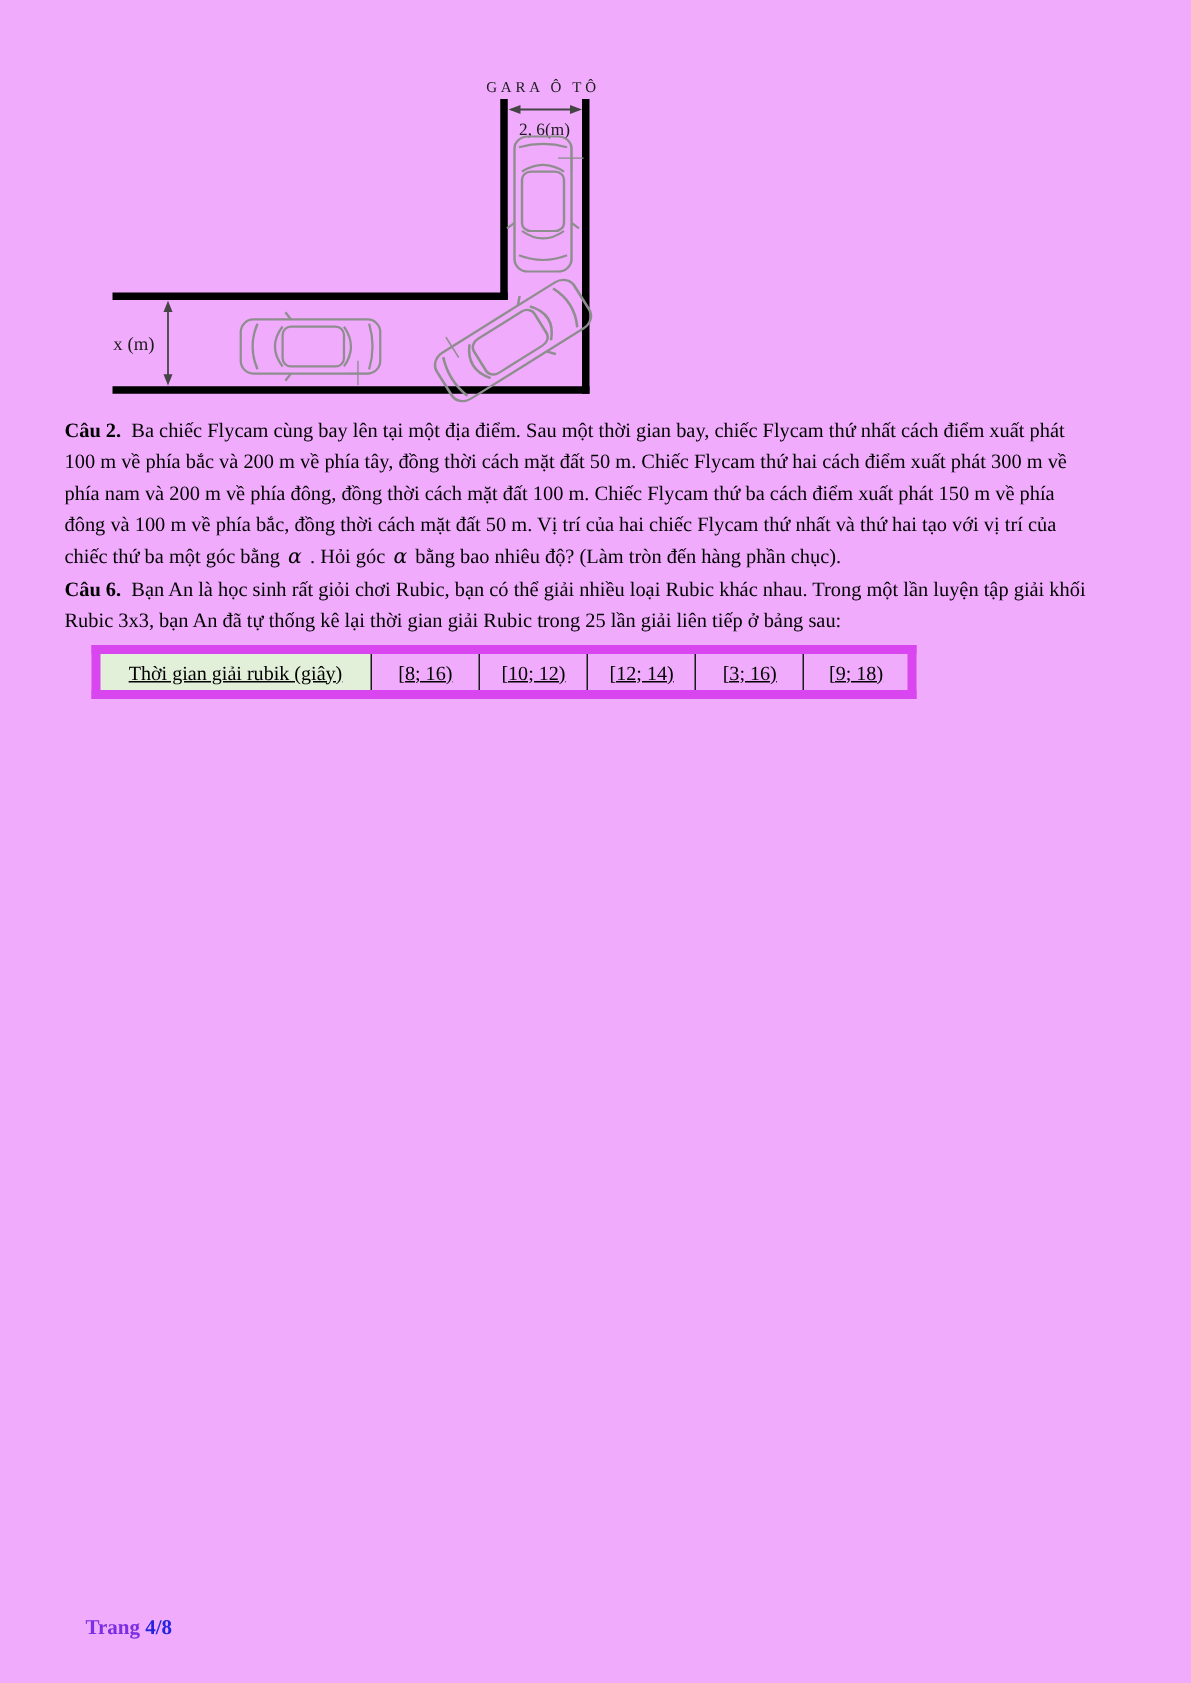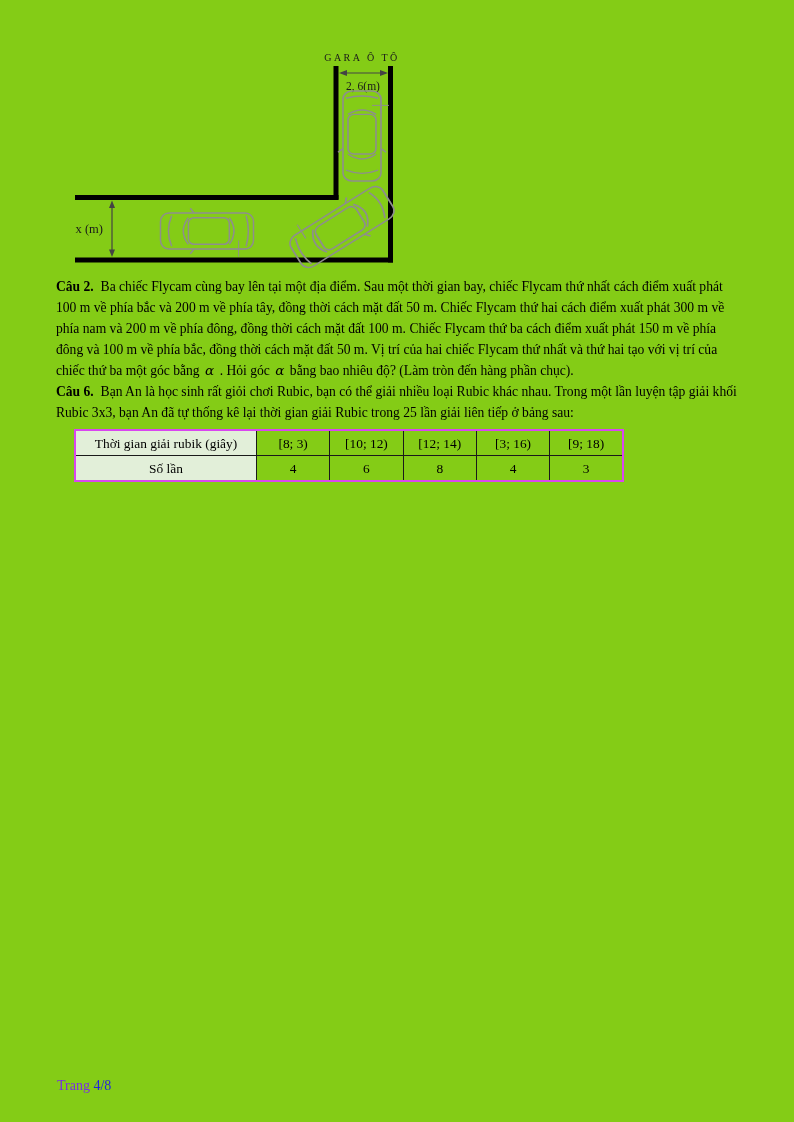--- a/index.html
+++ b/index.html
@@ -1,52 +1,52 @@
 <!DOCTYPE html>
 <html><head>
 <meta charset="utf-8">
 <style>
   html,body { margin:0; padding:0; background:#ffffff; }
   .page {
     position:relative;
     width:794px; height:1122px;
-    background:#84cc16;
+    background:#f0abfc;
     font-family:"Liberation Serif","DejaVu Serif",serif;
     color:#000;
     overflow:hidden;
   }
   .diagram { position:absolute; top:0; left:0; }
   .content {
-    position:absolute; top:276px; left:56px; width:683px;
+    position:absolute; top:276px; left:43px; width:683px;
     font-size:13.6px; line-height:21px;
   }
   .qpara { margin:0; }
   .qlabel { font-weight:bold; }
   .alpha { font-style:italic; font-family:"DejaVu Serif",serif; padding:0 2px; }
   table.freq {
     border-collapse:collapse;
     margin:6px 0 0 18px;
     width:550px;
     table-layout:fixed;
   }
   table.freq td {
     border:1.6px solid #1a1a1a;
     text-align:center;
     height:24px;
     padding:0 2px;
     font-size:13.4px;
   }
-  table.freq { border:2px solid #d946ef; }
+  table.freq { border:6px solid #d946ef;text-decoration:underline; }
   td.label-col { width:176px; }
   .green { background:#e2efd9; }
   .tail-question { margin:7px 0 0 18px; }
   .italic { font-style:italic; }
   .footer {
     position:absolute; top:1078px; left:57px;
-    font-size:14px; font-weight:normal;
+    font-size:14px; font-weight:bold;
   }
   .footer .pg-label { color:#7b2fe2; }
   .footer .pg-num  { color:#2424de; }
   svg text { font-family:"Liberation Serif","DejaVu Serif",serif; fill:#1a1a1a; }
   .gara-label { font-size:10px; letter-spacing:2.5px; }
   .dim-label  { font-size:11.5px; }
   .xm-label   { font-size:12.5px; }
 </style>
 </head>
 <body>
@@ -102,33 +102,25 @@
   <div class="content">
 
     <p class="qpara"><span class="qlabel">Câu 2.</span>&nbsp; <span>Ba chiếc Flycam cùng bay lên tại một địa điểm. Sau một thời gian bay, chiếc Flycam thứ nhất cách điểm xuất phát 100 m về phía bắc và 200 m về phía tây, đồng thời cách mặt đất 50 m. Chiếc Flycam thứ hai cách điểm xuất phát 300 m về phía nam và 200 m về phía đông, đồng thời cách mặt đất 100 m. Chiếc Flycam thứ ba cách điểm xuất phát 150 m về phía đông và 100 m về phía bắc, đồng thời cách mặt đất 50 m. Vị trí của hai chiếc Flycam thứ nhất và thứ hai tạo với vị trí của chiếc thứ ba một góc bằng</span> <span class="alpha">α</span> <span>. Hỏi góc</span> <span class="alpha">α</span> <span>bằng bao nhiêu độ? (Làm tròn đến hàng phần chục).</span></p>
 
     <p class="qpara"><span class="qlabel">Câu 6.</span>&nbsp; <span>Bạn An là học sinh rất giỏi chơi Rubic, bạn có thể giải nhiều loại Rubic khác nhau. Trong một lần luyện tập giải khối Rubic 3x3, bạn An đã tự thống kê lại thời gian giải Rubic trong 25 lần giải liên tiếp ở bảng sau:</span></p>
 
     <table class="freq">
       <tbody>
         <tr>
           <td class="label-col green">Thời gian giải rubik (giây)</td>
-          <td>[8; 3)</td>
+          <td>[8; 16)</td>
           <td>[10; 12)</td>
           <td>[12; 14)</td>
           <td>[3; 16)</td>
           <td>[9; 18)</td>
-        </tr>
-        <tr>
-          <td class="label-col green">Số lần</td>
-          <td>4</td>
-          <td>6</td>
-          <td>8</td>
-          <td>4</td>
-          <td>3</td>
         </tr>
       </tbody>
     </table>
 
 
   </div>
 
   <div class="footer">
     <span class="pg-label">Trang</span>
     <span class="pg-num">4/8</span>

